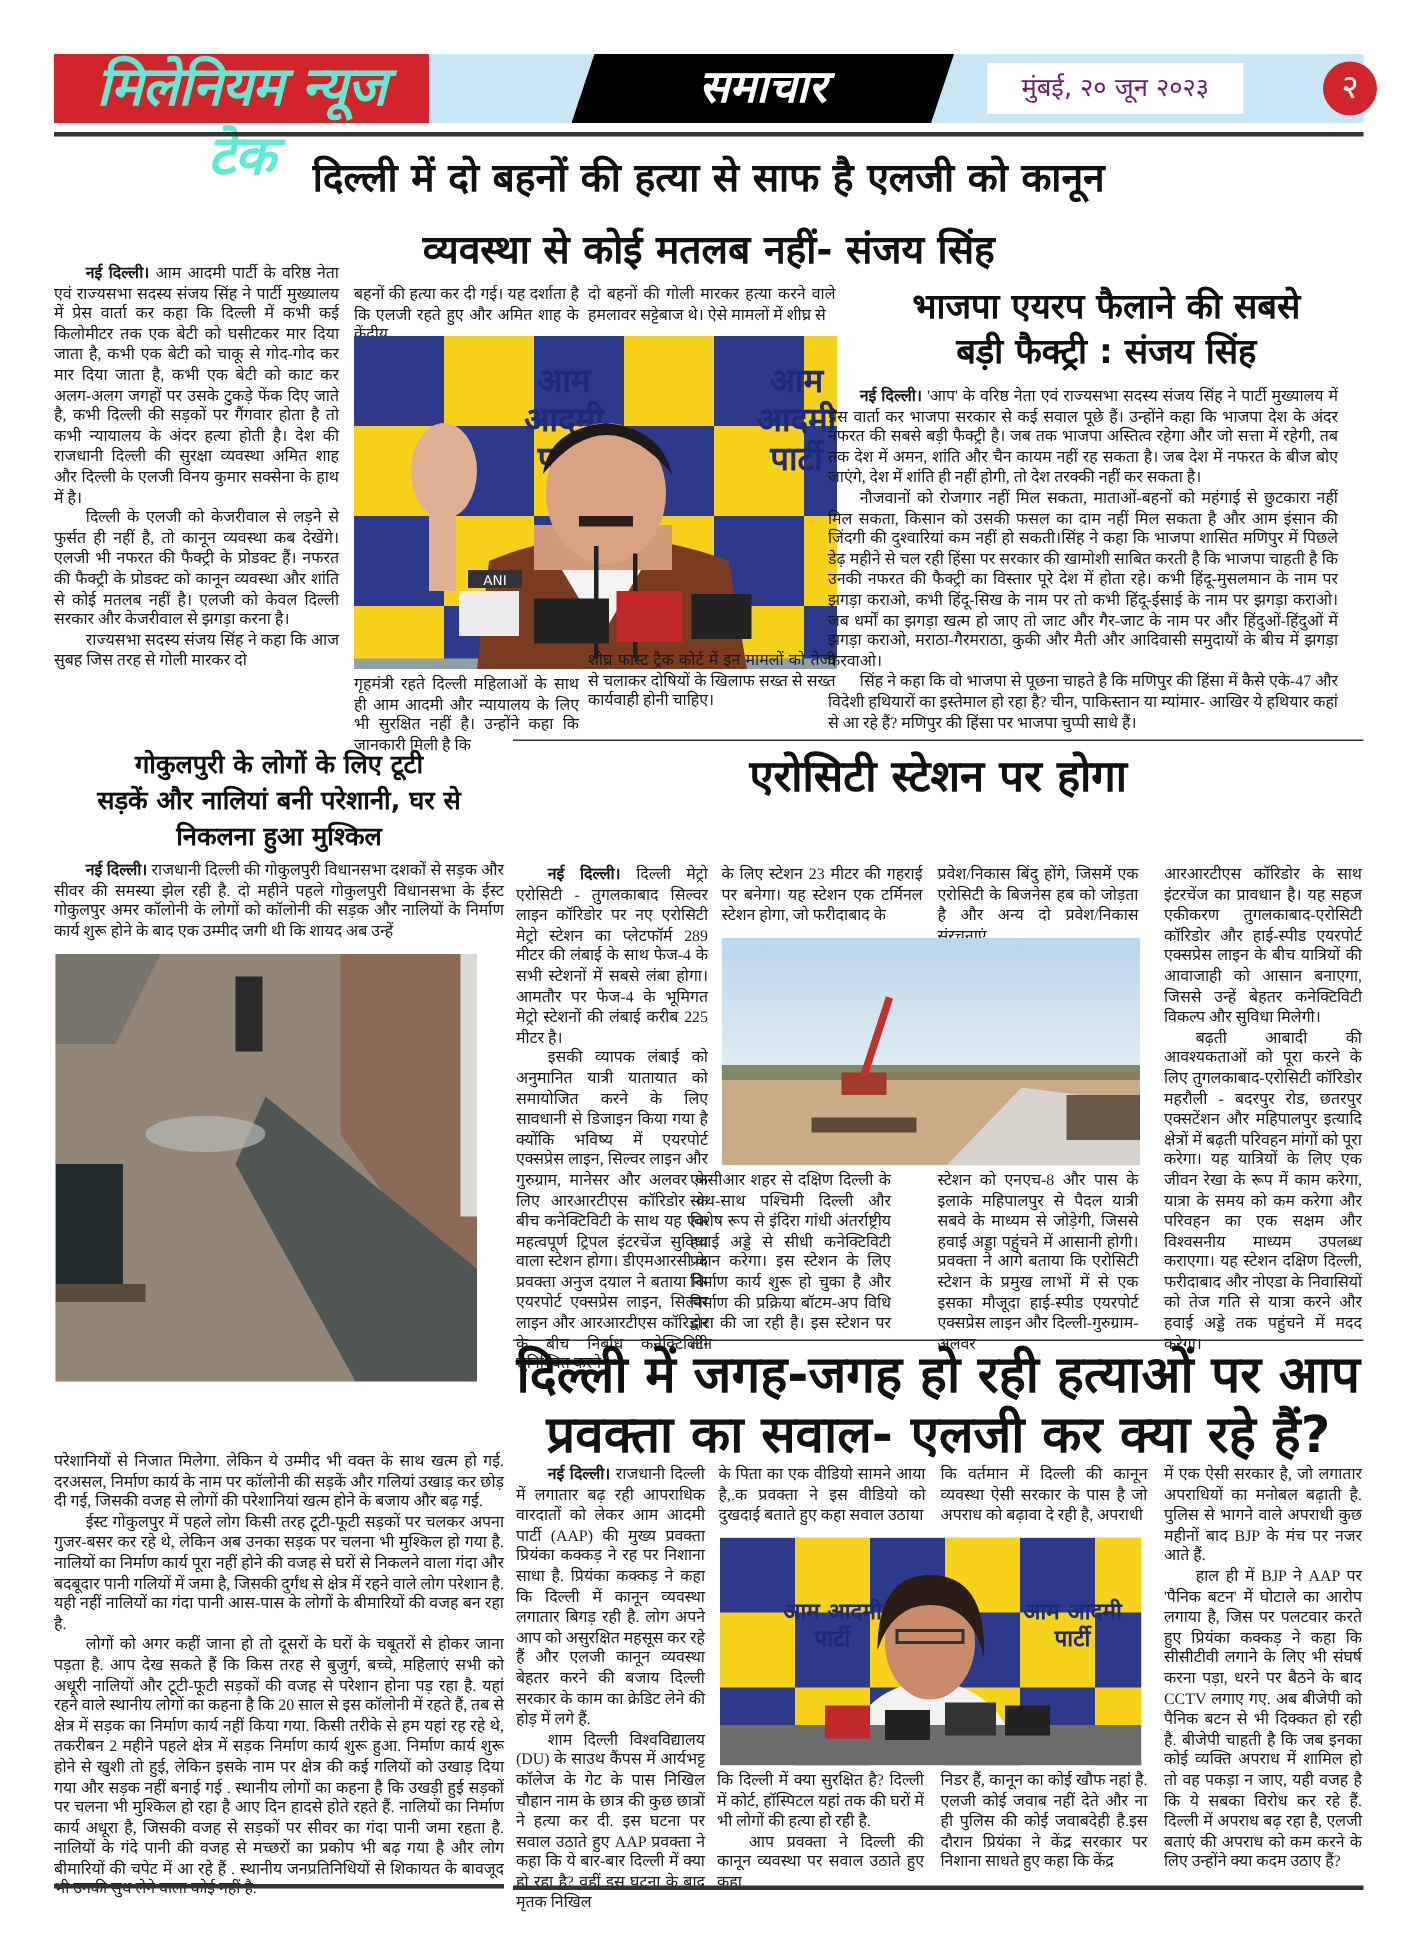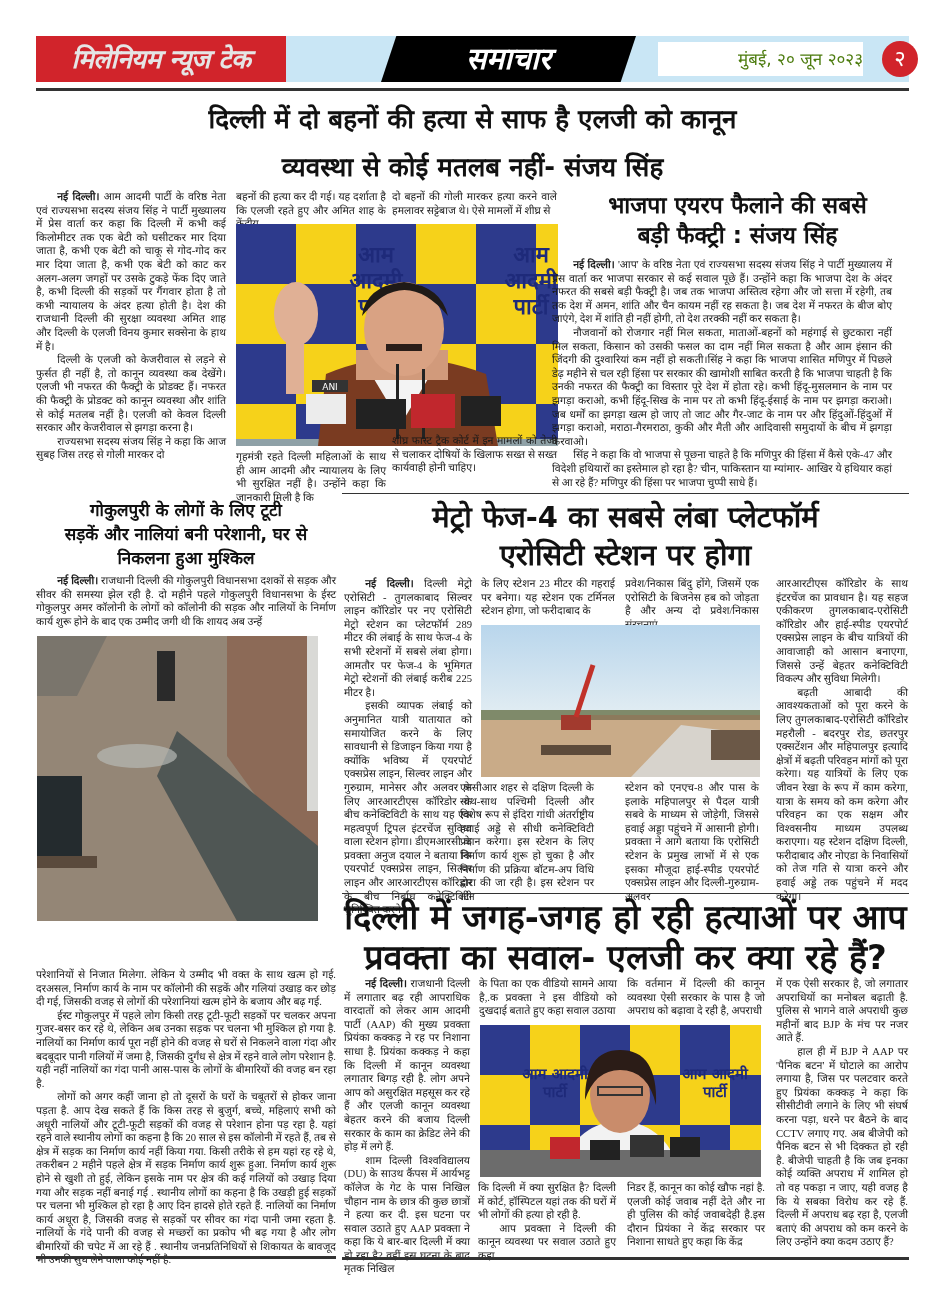--- a/index.html
+++ b/index.html
@@ -2,26 +2,26 @@
 <html><head>
 <meta charset="utf-8">
 <style>
   * { box-sizing: border-box; margin: 0; padding: 0; }
   html, body { width: 945px; height: 1296px; background: #ffffff; overflow: hidden; }
   body { font-family: "DejaVu Sans", sans-serif; color: #111; position: relative; }
 
   
   .masthead { position: absolute; left: 36px; top: 36px; width: 873px; height: 46px; background: #c9e6f5; }
   .brand { position: absolute; left: 0; top: 0; width: 250px; height: 46px; background: #d1242b;
-           color: #e5e5e5; font-weight: bold; font-size: 26px; font-style: italic; line-height: 46px; text-align: center; letter-spacing: -0.5px; }
+           color: #5eead4; font-weight: bold; font-size: 36px; font-style: italic; line-height: 46px; text-align: center; letter-spacing: -0.5px; }
   .section-tag { position: absolute; left: 345px; top: 0; width: 255px; height: 46px; background: #000;
                  clip-path: polygon(6% 0, 100% 0, 94% 100%, 0 100%); color: #fff; font-weight: bold;
                  font-size: 30px; line-height: 46px; text-align: center; font-style: italic; }
-  .dateline { position: absolute; left: 622px; top: 6px; width: 205px; height: 34px; background: #fff;
-              font-size: 17px; line-height: 34px; text-align: right; color: #4d7c0f; }
+  .dateline { position: absolute; left: 622px; top: 6px; width: 171px; height: 34px; background: #fff;
+              font-size: 17px; line-height: 34px; text-align: center; color: #701a75; }
   .page-no { position: absolute; left: 846px; top: 5px; width: 36px; height: 36px; border-radius: 50%;
              background: #d1242b; color: #fff; font-size: 22px; line-height: 36px; text-align: center; }
   .rule-top { position: absolute; left: 36px; top: 88px; width: 873px; height: 3px; background: #333; }
 
   .headline-main { position: absolute; left: 36px; top: 95px; width: 873px; text-align: center;
                    font-size: 26px; font-weight: bold; line-height: 48px; font-family: "DejaVu Sans", sans-serif; }
 
   .col { position: absolute; font-family: "Liberation Serif", serif; font-size: 10.6px; line-height: 13.6px;
          text-align: justify; color: #1a1a1a; }
   .col p { text-indent: 2em; }
@@ -48,21 +48,21 @@
   <div class="dateline">मुंबई, २० जून २०२३</div>
   <div class="page-no">२</div>
 </div>
 <div class="rule-top"></div>
 
 <div class="headline-main">
   <div>दिल्ली में दो बहनों की हत्या से साफ है एलजी को कानून</div>
   <div>व्यवस्था से कोई मतलब नहीं- संजय सिंह</div>
 </div>
 
-<div class="col" style="left:36px; top:190px; width:190px;">
+<div class="col" style="left:36px; top:176px; width:190px;">
   <p><span class="dateline-lead">नई दिल्ली।</span><span> आम आदमी पार्टी के वरिष्ठ नेता एवं राज्यसभा सदस्य संजय सिंह ने पार्टी मुख्यालय में प्रेस वार्ता कर कहा कि दिल्ली में कभी कई किलोमीटर तक एक बेटी को घसीटकर मार दिया जाता है, कभी एक बेटी को चाकू से गोद-गोद कर मार दिया जाता है, कभी एक बेटी को काट कर अलग-अलग जगहों पर उसके टुकड़े फेंक दिए जाते है, कभी दिल्ली की सड़कों पर गैंगवार होता है तो कभी न्यायालय के अंदर हत्या होती है। देश की राजधानी दिल्ली की सुरक्षा व्यवस्था अमित शाह और दिल्ली के एलजी विनय कुमार सक्सेना के हाथ में है।</span></p>
   <p>दिल्ली के एलजी को केजरीवाल से लड़ने से फुर्सत ही नहीं है, तो कानून व्यवस्था कब देखेंगे। एलजी भी नफरत की फैक्ट्री के प्रोडक्ट हैं। नफरत की फैक्ट्री के प्रोडक्ट को कानून व्यवस्था और शांति से कोई मतलब नहीं है। एलजी को केवल दिल्ली सरकार और केजरीवाल से झगड़ा करना है।</p>
   <p>राज्यसभा सदस्य संजय सिंह ने कहा कि आज सुबह जिस तरह से गोली मारकर दो</p>
 </div>
 
 <div class="col" style="left:236px; top:190px; width:150px;">बहनों की हत्या कर दी गई। यह दर्शाता है कि एलजी रहते हुए और अमित शाह के केंद्रीय</div>
 <div class="col" style="left:392px; top:190px; width:165px;">दो बहनों की गोली मारकर हत्या करने वाले हमलावर सट्टेबाज थे। ऐसे मामलों में शीघ्र से</div>
 
 <div class="photo" style="left:236px; top:224px; width:322px; height:222px;">
   <div class="aap-bg">
@@ -127,21 +127,20 @@
 <div class="col" style="left:36px; top:968px; width:300px;">
   <p style="text-indent:0">परेशानियों से निजात मिलेगा. लेकिन ये उम्मीद भी वक्त के साथ खत्म हो गई. दरअसल, निर्माण कार्य के नाम पर कॉलोनी की सड़कें और गलियां उखाड़ कर छोड़ दी गई, जिसकी वजह से लोगों की परेशानियां खत्म होने के बजाय और बढ़ गई.</p>
   <p>ईस्ट गोकुलपुर में पहले लोग किसी तरह टूटी-फूटी सड़कों पर चलकर अपना गुजर-बसर कर रहे थे, लेकिन अब उनका सड़क पर चलना भी मुश्किल हो गया है. नालियों का निर्माण कार्य पूरा नहीं होने की वजह से घरों से निकलने वाला गंदा और बदबूदार पानी गलियों में जमा है, जिसकी दुर्गंध से क्षेत्र में रहने वाले लोग परेशान है. यही नहीं नालियों का गंदा पानी आस-पास के लोगों के बीमारियों की वजह बन रहा है.</p>
   <p>लोगों को अगर कहीं जाना हो तो दूसरों के घरों के चबूतरों से होकर जाना पड़ता है. आप देख सकते हैं कि किस तरह से बुजुर्ग, बच्चे, महिलाएं सभी को अधूरी नालियों और टूटी-फूटी सड़कों की वजह से परेशान होना पड़ रहा है.  यहां रहने वाले स्थानीय लोगों का कहना है कि 20 साल से इस कॉलोनी में रहते हैं, तब से क्षेत्र में सड़क का निर्माण कार्य नहीं किया गया. किसी तरीके से हम यहां रह रहे थे, तकरीबन 2 महीने पहले क्षेत्र में सड़क निर्माण कार्य शुरू हुआ. निर्माण कार्य शुरू होने से खुशी तो हुई, लेकिन इसके नाम पर क्षेत्र की कई गलियों को उखाड़ दिया गया और सड़क नहीं बनाई गई . स्थानीय लोगों का कहना है कि उखड़ी हुई सड़कों पर चलना भी मुश्किल हो रहा है आए दिन हादसे होते रहते हैं. नालियों का निर्माण कार्य अधूरा है, जिसकी वजह से सड़कों पर सीवर का गंदा पानी जमा रहता है. नालियों के गंदे पानी की वजह से मच्छरों का प्रकोप भी बढ़ गया है और लोग बीमारियों की चपेट में आ रहे हैं . स्थानीय जनप्रतिनिधियों से शिकायत के बावजूद भी उनकी सुध लेने वाला कोई नहीं है.</p>
 </div>
 
 <div class="rule" style="left:342px; top:493px; width:567px; height:1px;"></div>
 <div class="rule" style="left:36px; top:1256px; width:300px; height:3px;"></div>
 
 <div class="headline-sub" style="left:342px; top:498px; width:567px; font-size:29px; line-height:38px;">
-  <div>मेट्रो फेज-4 का सबसे लंबा प्लेटफॉर्म</div>
   <div>एरोसिटी स्टेशन पर होगा</div>
 </div>
 <div class="col" style="left:344px; top:577px; width:128px;">
   <p><span class="dateline-lead">नई दिल्ली।</span><span> दिल्ली मेट्रो एरोसिटी - तुगलकाबाद सिल्वर लाइन कॉरिडोर पर नए एरोसिटी मेट्रो स्टेशन का प्लेटफॉर्म 289 मीटर की लंबाई के साथ फेज-4 के सभी स्टेशनों में सबसे लंबा होगा। आमतौर पर फेज-4 के भूमिगत मेट्रो स्टेशनों की लंबाई करीब 225 मीटर है।</span></p>
   <p>इसकी व्यापक लंबाई को अनुमानित यात्री यातायात को समायोजित करने के लिए सावधानी से डिजाइन किया गया है क्योंकि भविष्य में एयरपोर्ट एक्सप्रेस लाइन, सिल्वर लाइन और गुरुग्राम, मानेसर और अलवर के लिए आरआरटीएस कॉरिडोर के बीच कनेक्टिविटी के साथ यह एक महत्वपूर्ण ट्रिपल इंटरचेंज सुविधा वाला स्टेशन होगा। डीएमआरसी के प्रवक्ता अनुज दयाल ने  बताया कि एयरपोर्ट एक्सप्रेस लाइन, सिल्वर लाइन और आरआरटीएस कॉरिडोर के बीच निर्बाध कनेक्टिविटी सुनिश्चित करने</p>
 </div>
 <div class="col" style="left:481px; top:577px; width:134px;">के लिए स्टेशन 23 मीटर की गहराई पर बनेगा। यह स्टेशन एक टर्मिनल स्टेशन होगा, जो फरीदाबाद के</div>
 <div class="col" style="left:625px; top:577px; width:134px;">प्रवेश/निकास बिंदु होंगे, जिसमें एक एरोसिटी के बिजनेस हब को जोड़ता है और अन्य दो प्रवेश/निकास संरचनाएं</div>
 <div class="photo" style="left:481px; top:625px; width:279px; height:152px;">
   <svg width="279" height="152" viewBox="0 0 279 152">

